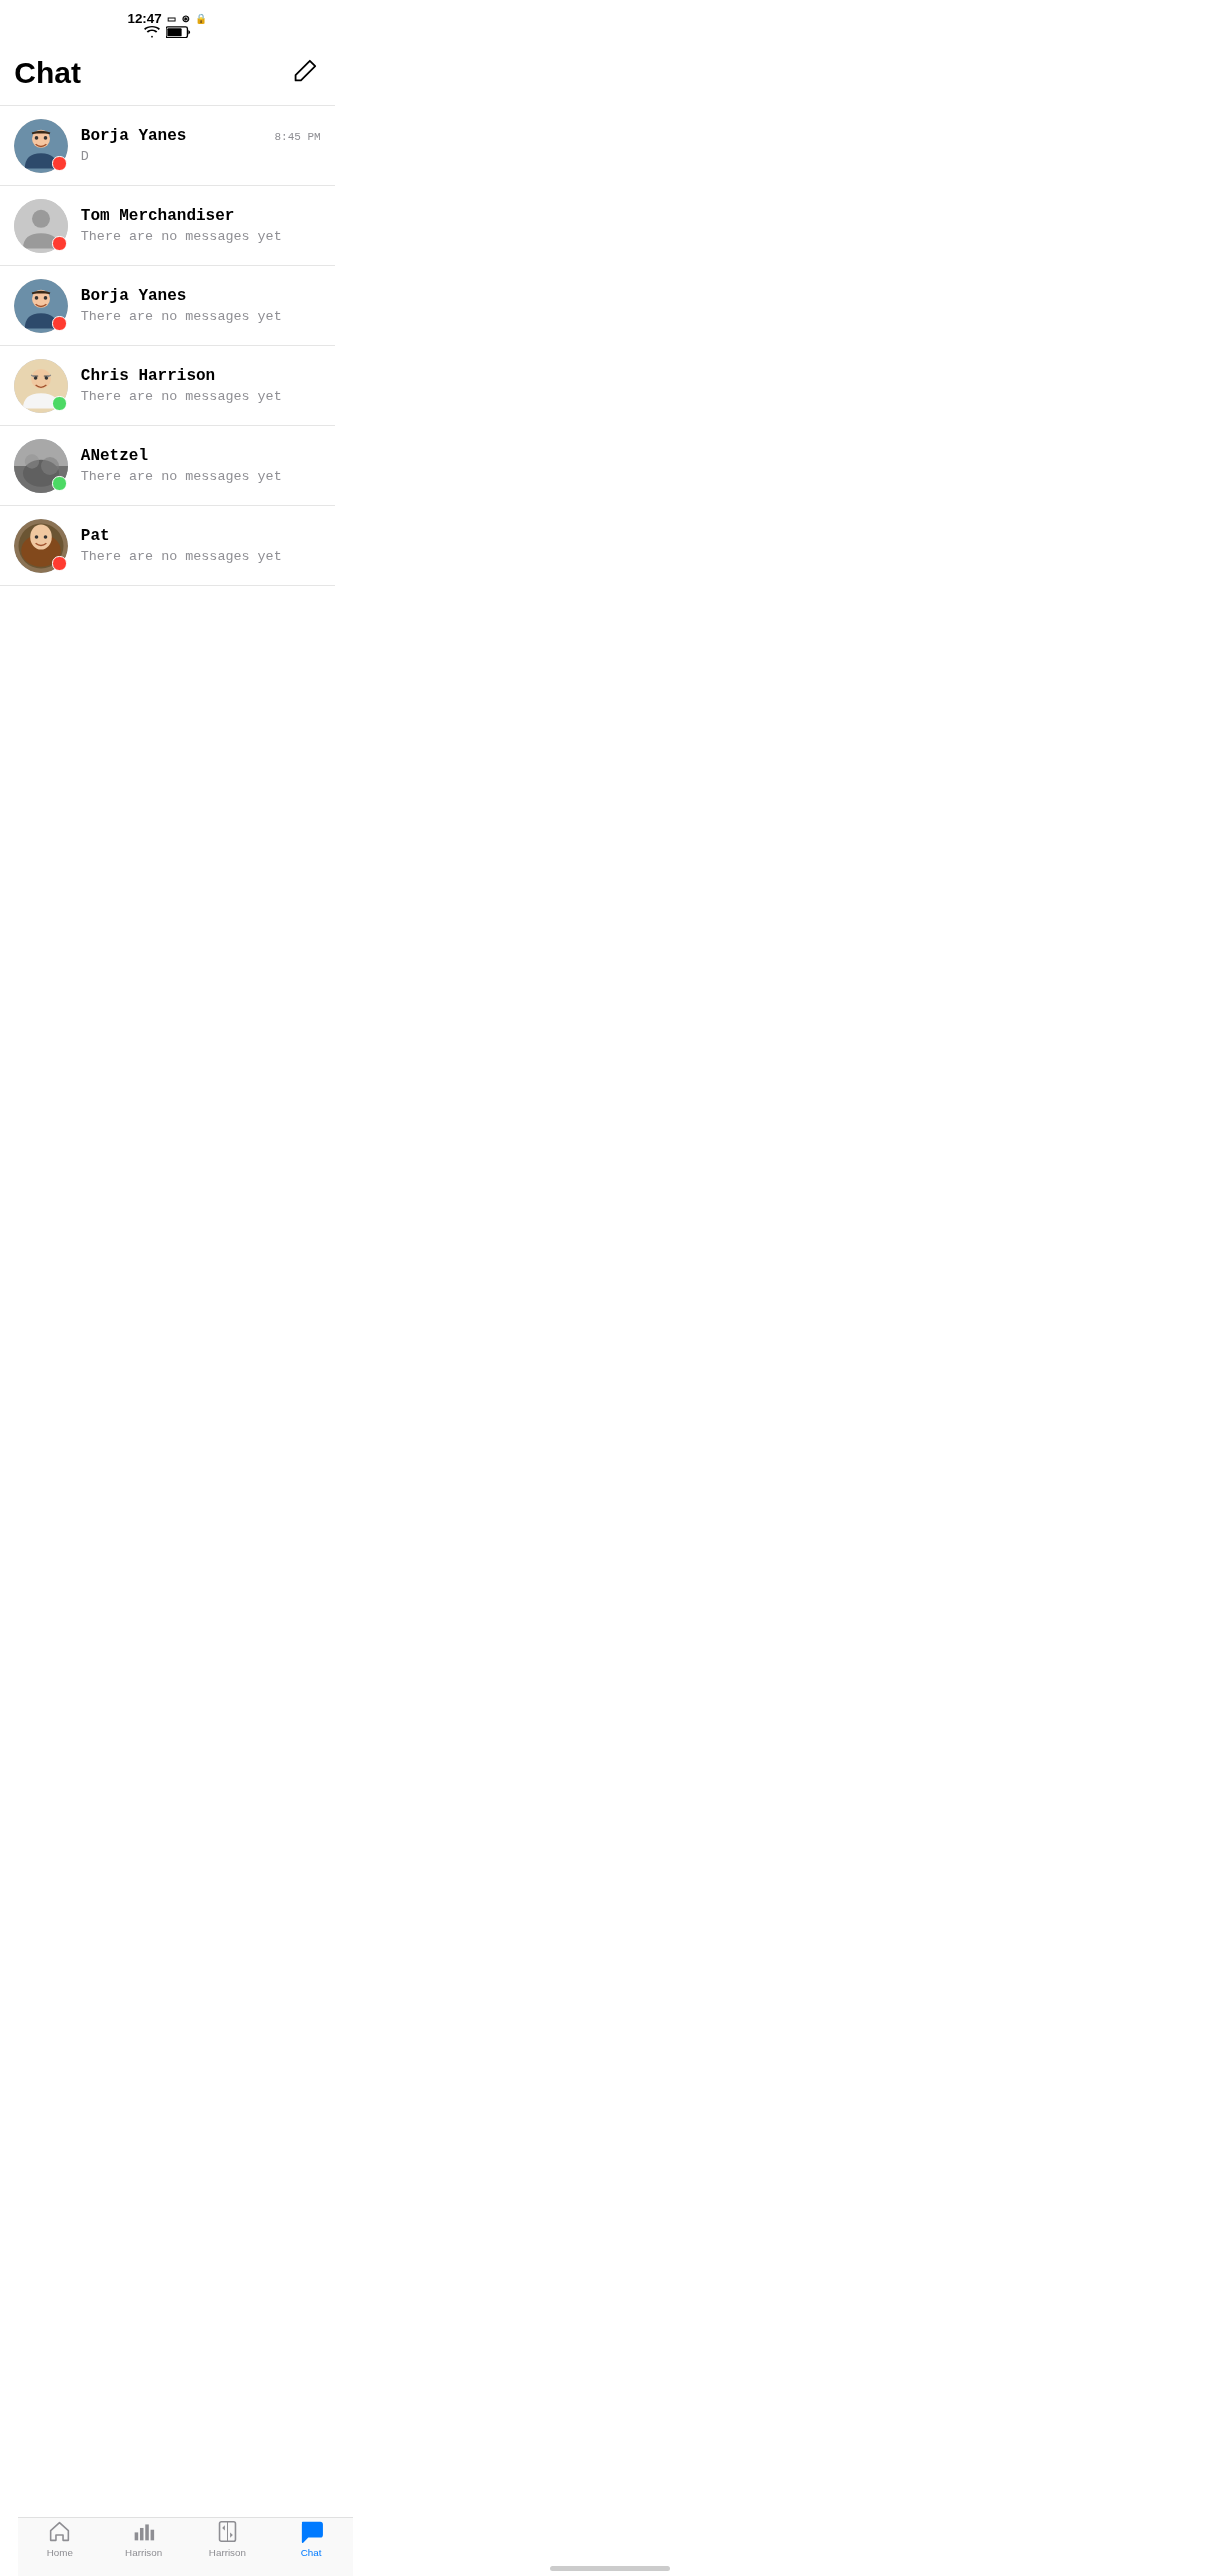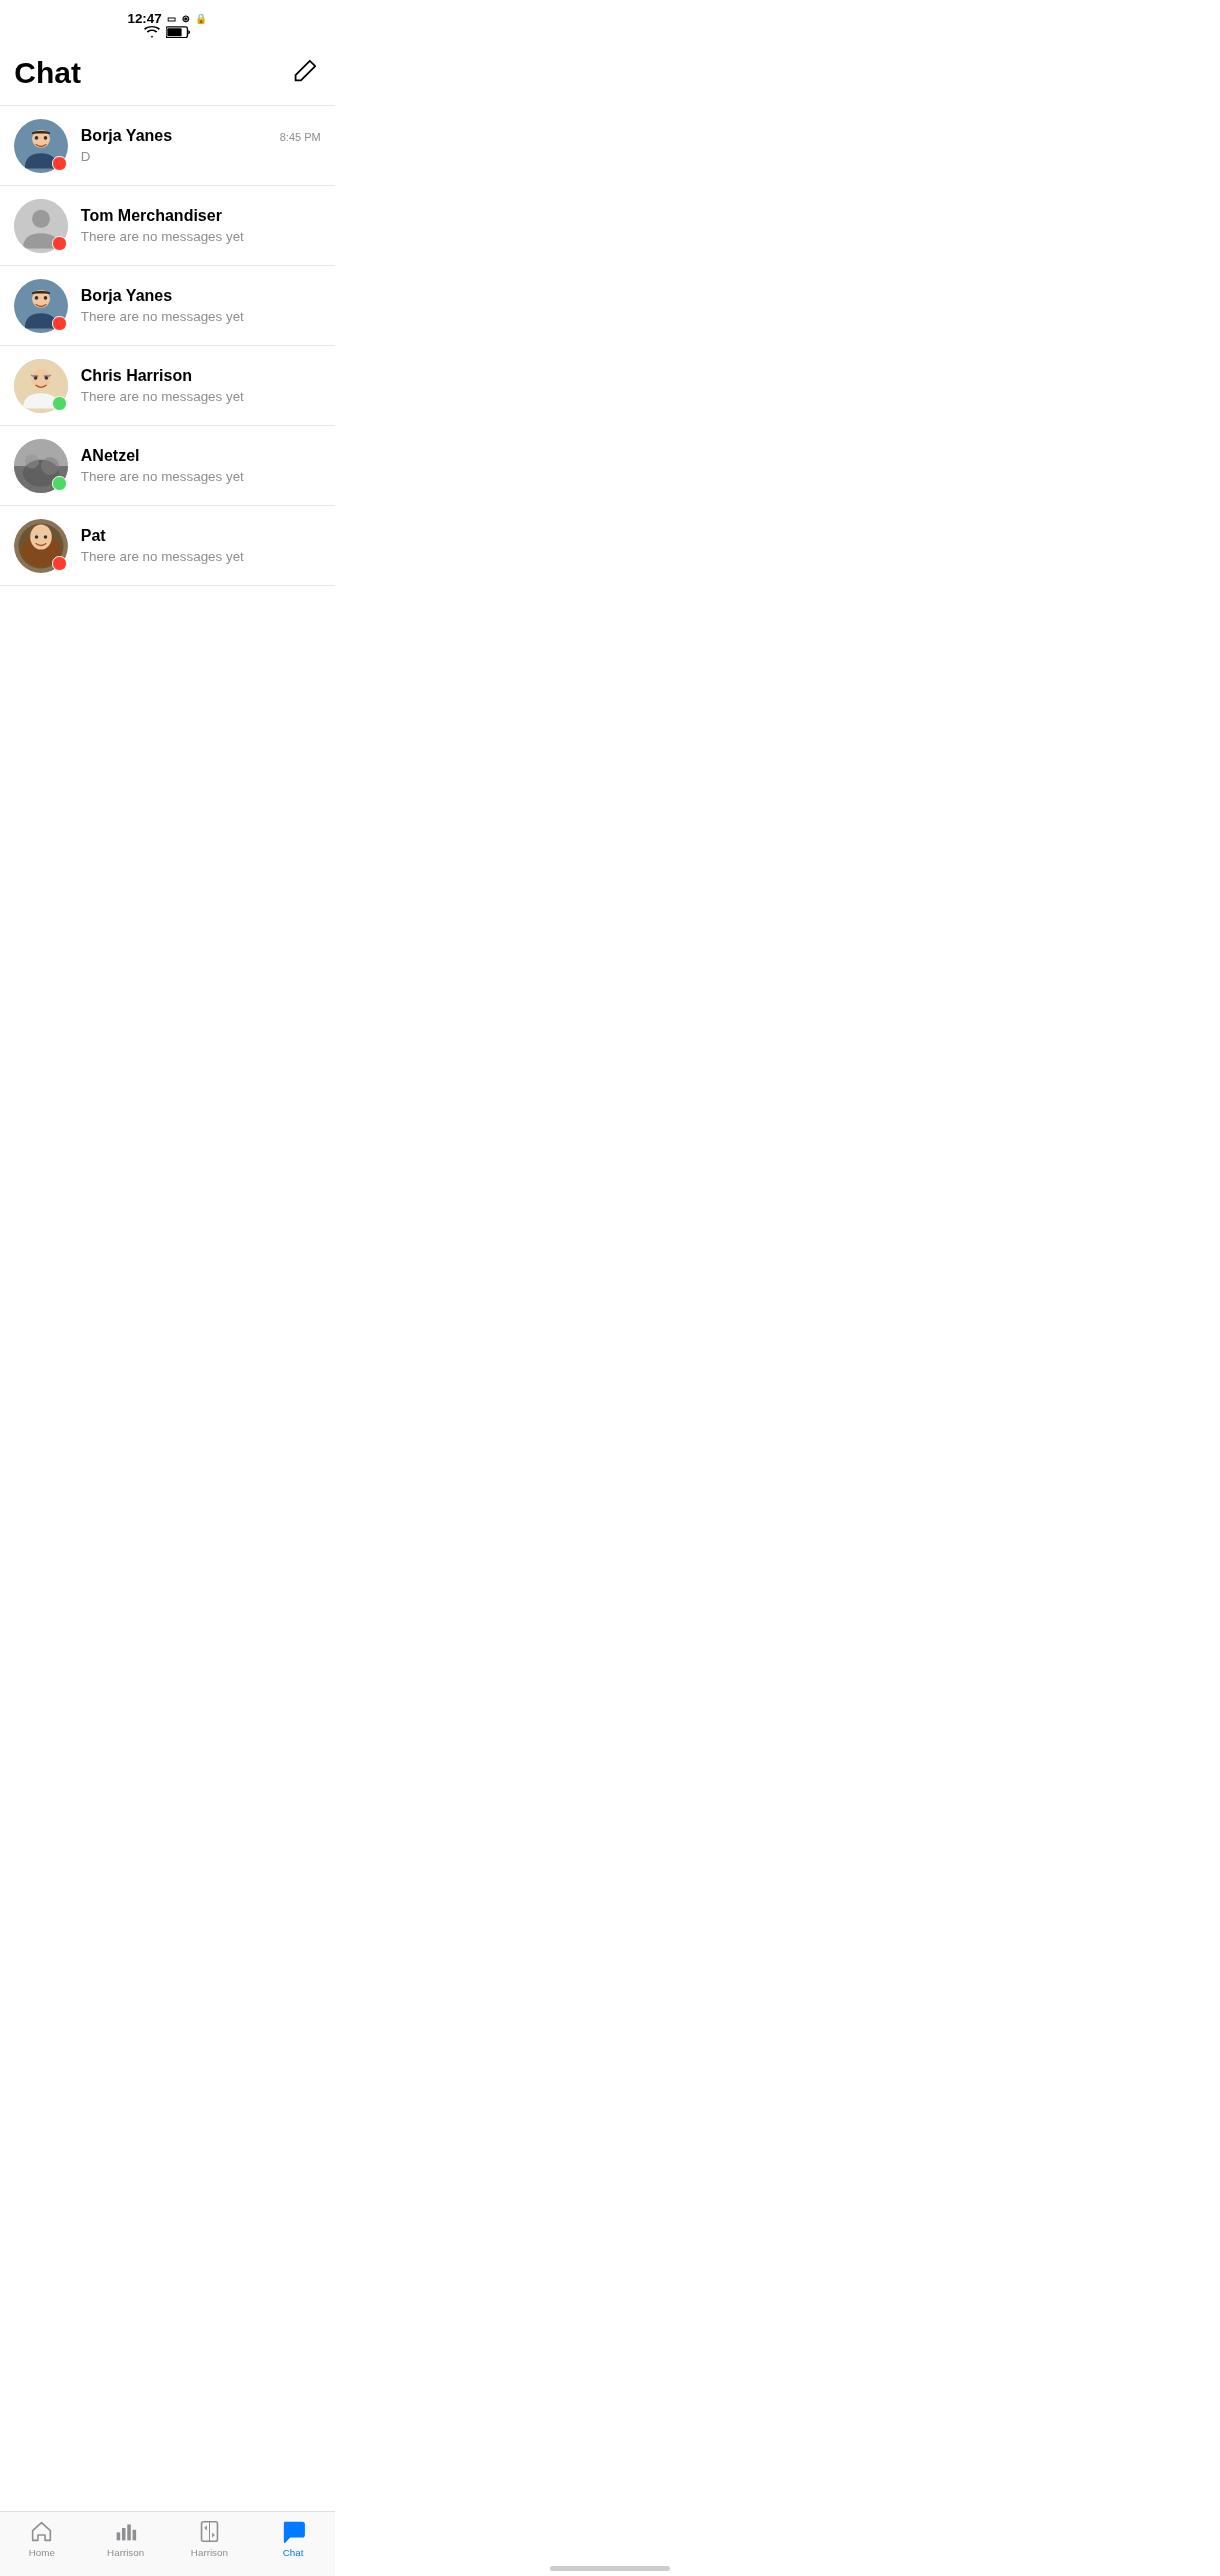--- a/index.html
+++ b/index.html
@@ -53,20 +53,21 @@
     
     .chat-list { list-style: none; }
 
     .chat-item {
       display: flex;
       align-items: center;
       padding: 12.5px 14.3px;
       border-bottom: 0.9px solid #e5e5e5;
       cursor: pointer;
       background: #fff;
+      font-family: Liberation Mono, monospace;
     }
 
     .avatar-wrapper {
       position: relative;
       width: 54px;
       height: 54px;
       flex-shrink: 0;
       margin-right: 12.5px;
     }
     .avatar-circle {
@@ -114,28 +115,28 @@
       color: #8e8e93;
       white-space: nowrap;
       overflow: hidden;
       text-overflow: ellipsis;
     }
 
     
     .bottom-nav {
       position: fixed;
       bottom: 0;
-      left: 0;
+      left: 18px;
       width: 335px;
       background: #f9f9f9;
       border-top: 0.9px solid #e0e0e0;
       display: flex;
       justify-content: space-around;
       align-items: center;
-      padding: 8px 0 18px;
+      padding: 2px 0 18px;
     }
     .nav-item {
       display: flex;
       flex-direction: column;
       align-items: center;
       gap: 3.6px;
       cursor: pointer;
       min-width: 54px;
     }
     .nav-label {

